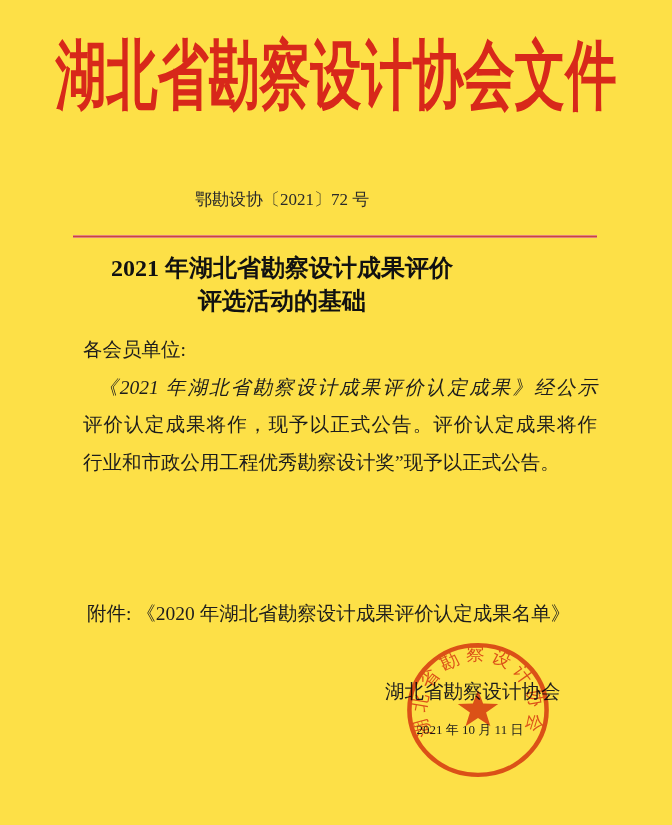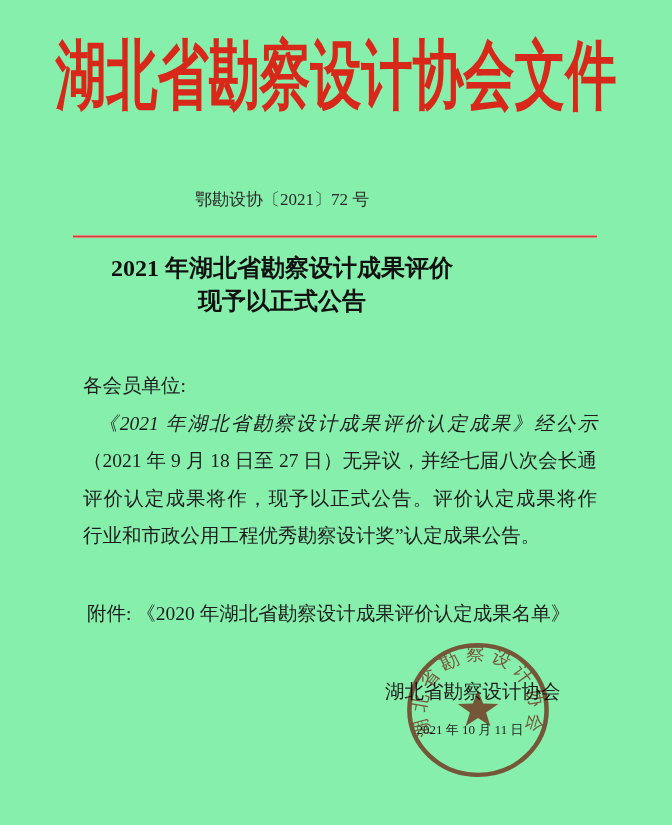--- a/index.html
+++ b/index.html
@@ -6,21 +6,21 @@
   html, body { background: #ffffff; }
   body {
     font-family: "Liberation Serif", "DejaVu Serif", serif;
     color: #1d1d1d;
   }
   .page {
     position: relative;
     width: 672px;
     height: 825px;
     margin: 0 auto;
-    background: #86efac;
+    background: #fde047;
     overflow: hidden;
   }
   
   .masthead {
     position: absolute;
     top: 34px;
     left: 0;
     width: 672px;
     text-align: center;
     font-size: 51px;
@@ -69,21 +69,20 @@
   }
   
   .body-block {
     position: absolute;
     top: 331px;
     left: 83px;
     width: 514px;
     font-size: 19.5px;
     line-height: 37.6px;
     color: #1d1d1d;
-    margin-top: 36px;
   }
   .body-line { white-space: nowrap; }
   .body-line.fill {
     white-space: normal;
     text-align: justify;
     text-align-last: justify;
   }
   .body-line.indent { text-indent: 15px; font-style: italic; }
   .attachment-line {
     position: absolute;
@@ -136,29 +135,28 @@
 <div class="page">
 
   <div class="masthead">湖北省勘察设计协会文件</div>
 
   <div class="doc-number">鄂勘设协〔2021〕72 号</div>
 
   <div class="red-rule"></div>
 
   <div class="notice-title">
     <div>2021 年湖北省勘察设计成果评价</div>
-    <div>现予以正式公告</div>
+    <div>评选活动的基础</div>
   </div>
 
   <div class="body-block">
     <div class="body-line">各会员单位:</div>
     <div class="body-line fill indent">《2021 年湖北省勘察设计成果评价认定成果》经公示</div>
-    <div class="body-line fill">（2021 年 9 月 18 日至 27 日）无异议，并经七届八次会长通</div>
     <div class="body-line fill">评价认定成果将作，现予以正式公告。评价认定成果将作</div>
-    <div class="body-line">行业和市政公用工程优秀勘察设计奖”认定成果公告。</div>
+    <div class="body-line">行业和市政公用工程优秀勘察设计奖”现予以正式公告。</div>
   </div>
 
   <div class="attachment-line">附件: 《2020 年湖北省勘察设计成果评价认定成果名单》</div>
 
   <div class="sig-org">湖北省勘察设计协会</div>
 
   <div class="sig-date">2021 年 10 月 11 日</div>
 
   <div class="seal">
     <svg viewBox="0 0 150 150" preserveAspectRatio="none" xmlns="http://www.w3.org/2000/svg">

